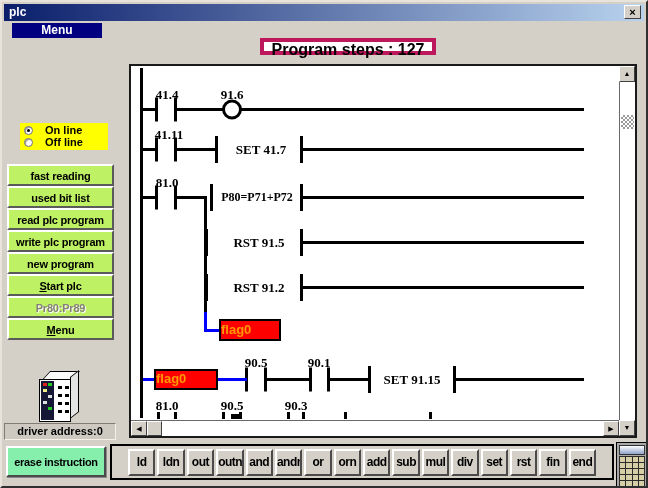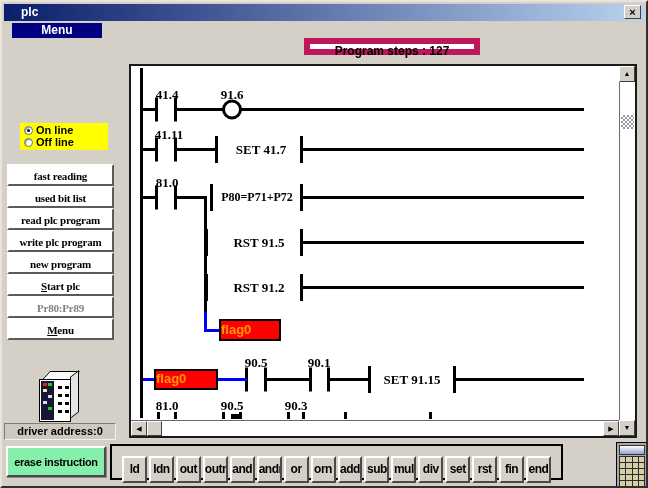--- a/index.html
+++ b/index.html
@@ -8,51 +8,51 @@
     position:relative; width:648px; height:488px;
     background:var(--window_face,#d4d0c8);
     font-family:"Liberation Sans",sans-serif;
     border:2px solid; border-color:#e8e4dc #2f2f2f #2f2f2f #e8e4dc;
     overflow:hidden;
   }
   
   .titlebar {
     position:absolute; left:2px; top:2px; width:640px; height:17px;
     background:linear-gradient(to right,var(--titlebar_left,#0a1e6b),var(--titlebar_right,#b8d2ee));
-    color:#fff; font-weight:bold; font-size:12px; line-height:17px; padding-left:17px;
+    color:#fff; font-weight:bold; font-size:12px; line-height:17px; padding-left:5px;
   }
   .close-btn {
     position:absolute; right:3px; top:1px; width:17px; height:14px;
     background:#d4d0c8; border:1px solid; border-color:#fff #404040 #404040 #fff;
     font-size:11px; font-weight:bold; text-align:center; line-height:12px; color:#000; cursor:default;
   }
   .menu-top {
     position:absolute; left:10px; top:21px; width:90px; height:15px;
     background:var(--menu_navy,#000080); color:#fff; font-weight:bold; font-size:12px;
     text-align:center; line-height:15px; cursor:default;
   }
   .steps-box {
     position:absolute; left:258px; top:36px; width:176px; height:17px;
-    background:#fff; border:6px solid #be185d; font-weight:bold; font-size:12px;
-    text-align:center; line-height:15px;margin-left:44px;
+    background:#fff; border:4px solid #be185d; font-weight:bold; font-size:16px;
+    text-align:center; line-height:15px;
   }
   
   .radio-box {
     position:absolute; left:18px; top:121px; width:88px; height:27px;
     background:var(--highlight_yellow,#ffff00); padding:1px 0 0 4px;
   }
-  .radio-row { display:flex; align-items:center; height:12px; font-weight:bold; font-size:11px; gap:3px; color:#000; }
+  .radio-row { display:flex; align-items:center; height:12px; font-weight:bold; font-size:11px; gap:12px; color:#000; }
   .radio-circle { width:9px; height:9px; border-radius:50%; background:#fff; border:1px solid #707070;
     box-shadow:inset 1px 1px 1px #9a9a9a; position:relative; flex:0 0 auto; }
   .radio-circle.sel::after { content:""; position:absolute; left:2px; top:2px; width:3px; height:3px; background:#000; border-radius:50%; }
   .side-btn {
     position:absolute; left:5px; width:107px; height:22px;
-    background:#ffffff; border:2px solid; border-color:#fff #5a5a5a #5a5a5a #fff;
+    background:#bef264; border:2px solid; border-color:#fff #5a5a5a #5a5a5a #fff;
     font-weight:bold; font-size:11px; letter-spacing:-0.2px; text-align:center; line-height:18px;
-    color:#000; cursor:default; font-family:Liberation Serif, serif;
+    color:#000; cursor:default; font-family:Liberation Sans, sans-serif;
   }
   .side-btn.disabled { color:#848078; text-shadow:1px 1px 0 #fff; }
   .u { text-decoration:underline; }
   .addr-box {
     position:absolute; left:2px; top:421px; width:112px; height:17px;
     background:#cdc9c1; border:1px solid; border-color:#807c74 #f4f0e8 #f4f0e8 #807c74;
     font-weight:bold; font-size:11px; text-align:center; line-height:15px;
   }
   
   .driver { position:absolute; left:30px; top:367px; width:56px; height:54px; }
@@ -82,23 +82,23 @@
   .hthumb { position:absolute; left:16px; top:0px; width:15px; height:15px; background:#d4d0c8;
     border:1px solid; border-color:#fff #404040 #404040 #fff; }
   
   .erase-btn {
     position:absolute; left:4px; top:444px; width:100px; height:31px;
     background:#86efac; border:2px solid; border-color:#fff #4a4a4a #4a4a4a #fff;
     box-shadow:1px 1px 0 #8a8a8a; font-weight:bold; font-size:11px; letter-spacing:-0.3px;
     text-align:center; line-height:27px; cursor:default;
   }
   .instr-group {
-    position:absolute; left:108px; top:442px; width:453px; height:36px;
+    position:absolute; left:108px; top:442px; width:504px; height:36px;
     border:2px solid #000; background:#d4d0c8;
-    display:flex; padding:10px; gap:2px;
+    display:flex; align-items:center; padding:16px; gap:2px;
   }
   .instr-btn {
     flex:1 1 0; height:27px; background:#d4d0c8;
     border:2px solid; border-color:#fff #4a4a4a #4a4a4a #fff;
     font-weight:bold; font-size:12px; letter-spacing:-0.5px; text-align:center; line-height:23px;
     padding:0; cursor:default; overflow:hidden;
   }
   
   .calc { position:absolute; left:614px; top:440px; width:32px; height:46px; background:#a8a8a8; border:1px solid #000; cursor:default; }
   .calc-screen { margin:2px 2px 1px 2px; height:10px; background:linear-gradient(#ffffff,#8fa3cc); border:1px solid #333; }

